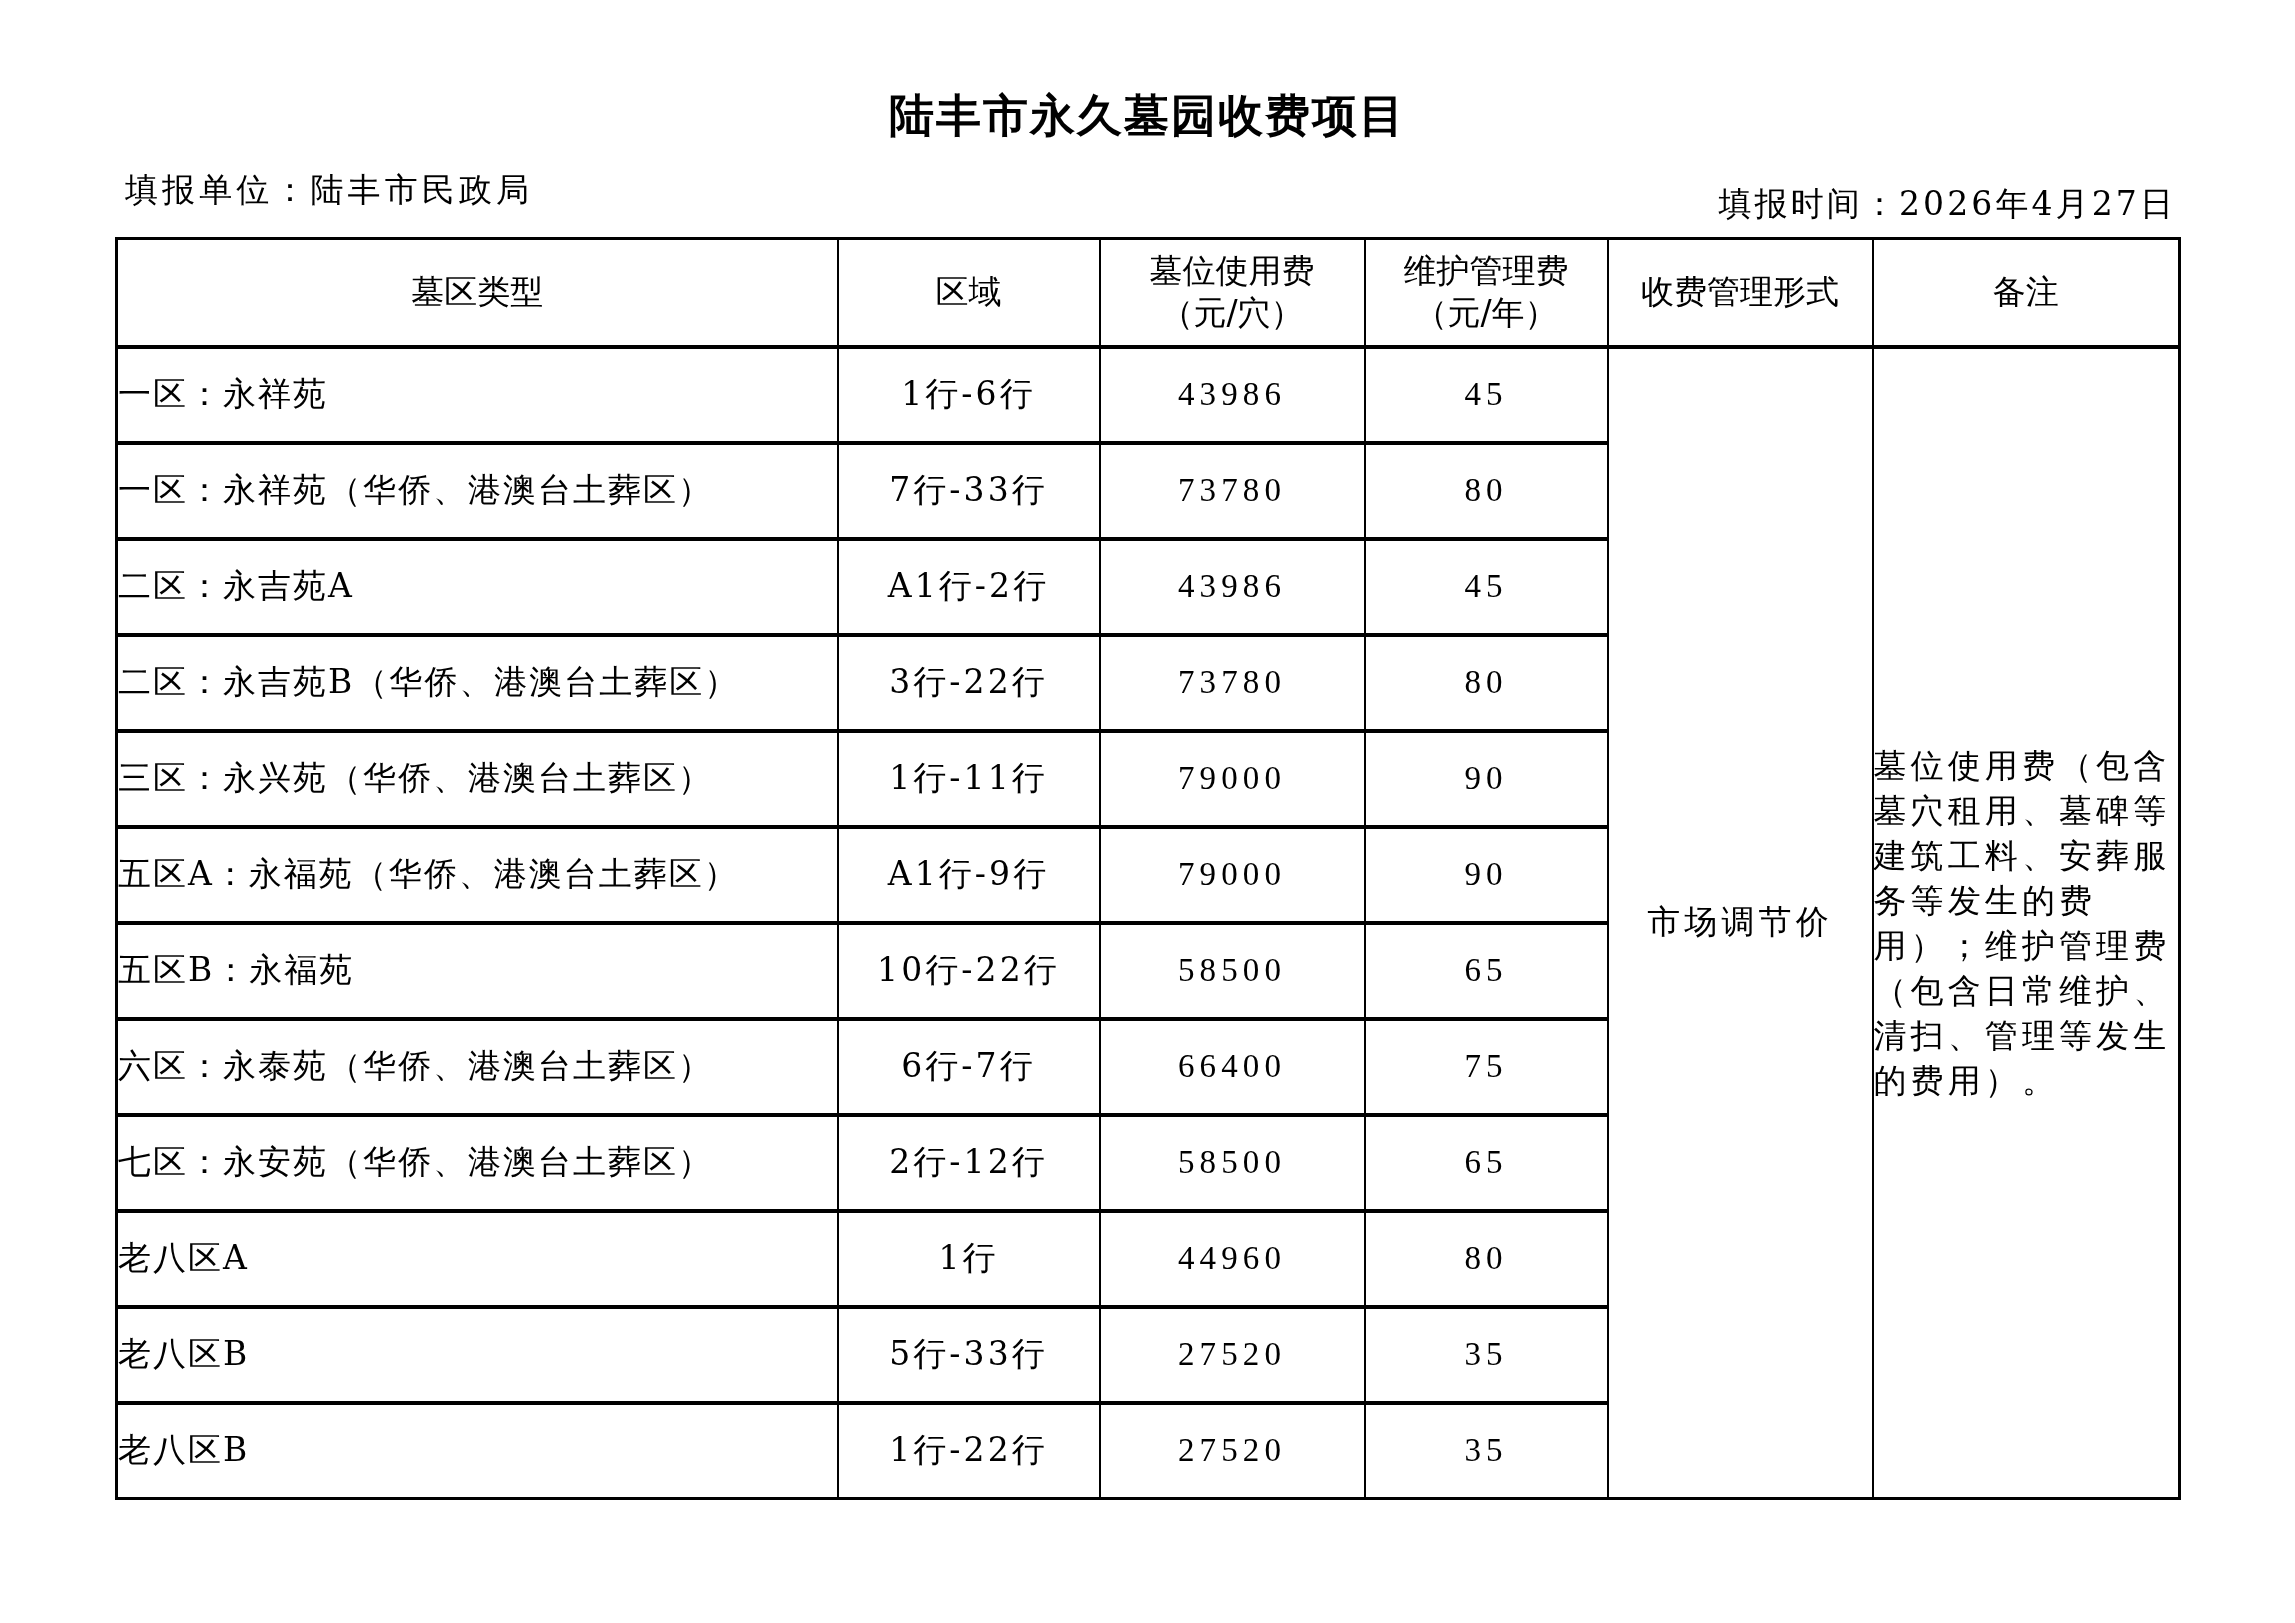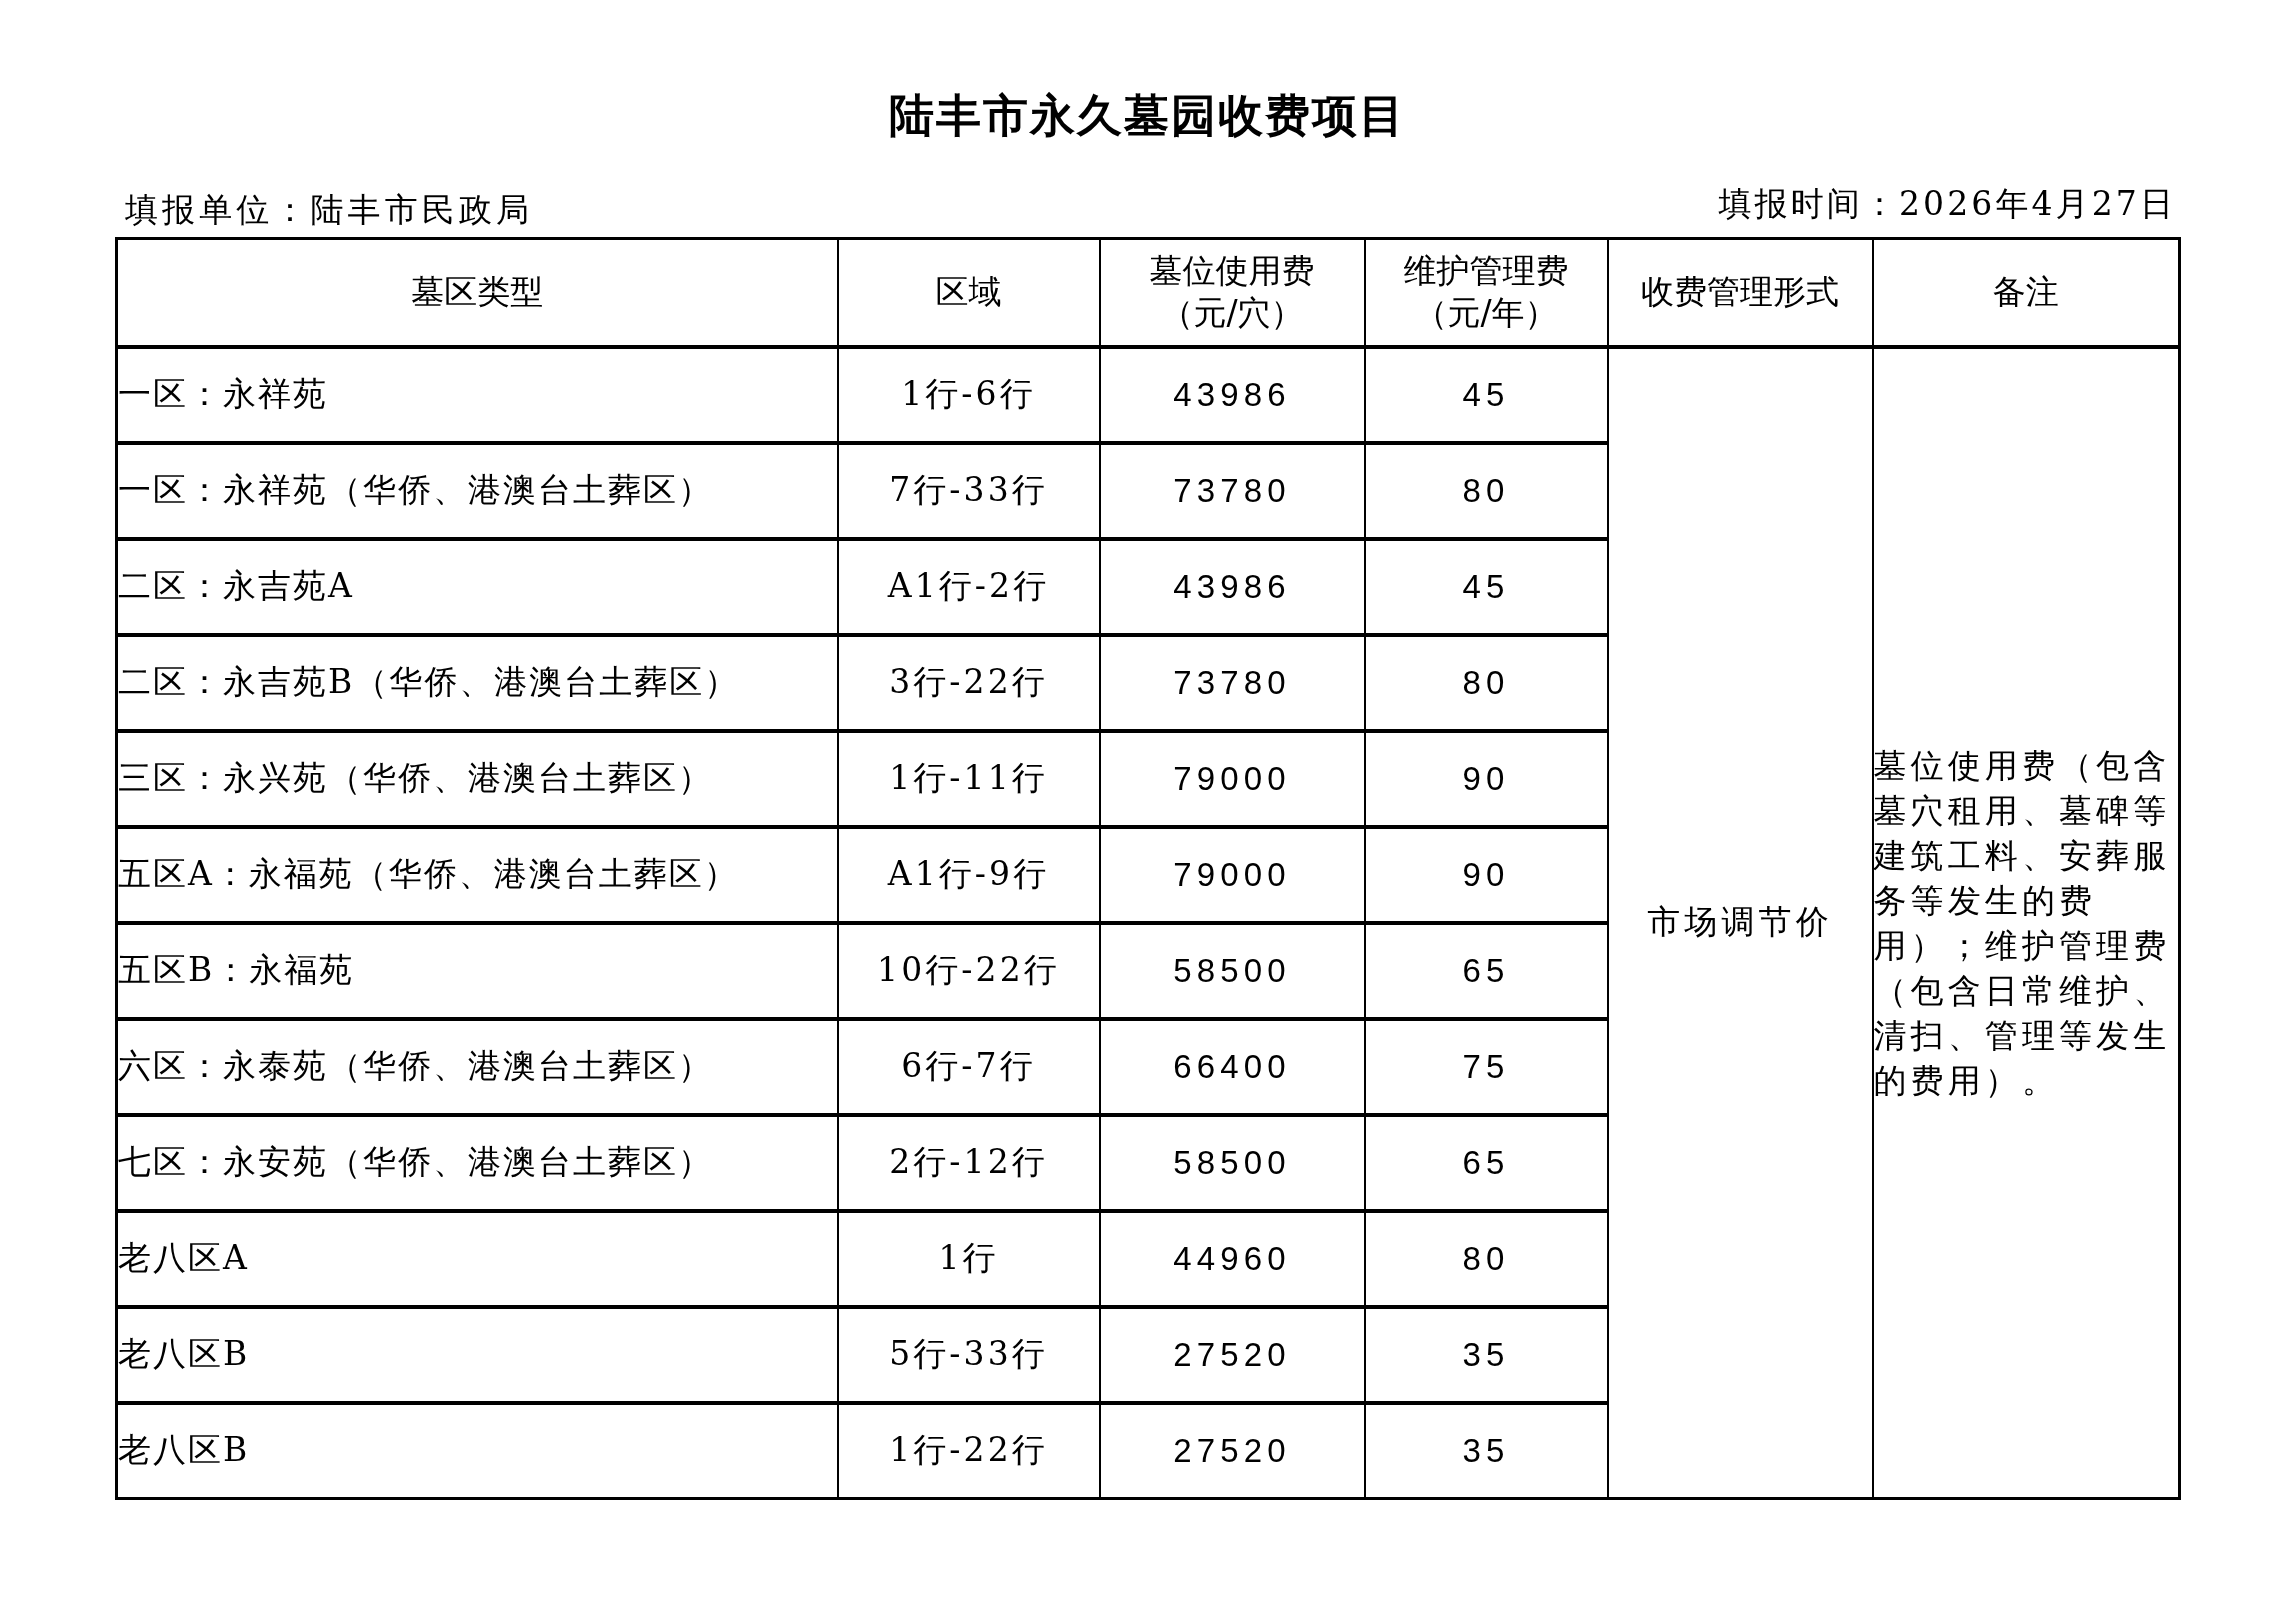--- a/index.html
+++ b/index.html
@@ -1,34 +1,34 @@
 <!DOCTYPE html>
 <html style="font-size:8.2px"><head>
 <meta charset="utf-8">
 <style>
   html, body { margin: 0; padding: 0; background: #ffffff; }
   body { width: 2295px; height: 1623px; position: relative; overflow: hidden;
          font-family: "DejaVu Serif", "Liberation Serif", serif; color: #000; }
   .title { position: absolute; left: 0; top: 77px; width: 2295px; text-align: center;
            font-family: "DejaVu Sans", "Liberation Sans", sans-serif; font-weight: bold;
            font-size: 45px; letter-spacing: 2px; line-height: 77px; }
-  .meta-left { position: absolute; left: 125px; top: 187px; font-size: 33px; line-height: 46px; letter-spacing: 4.1px; }
+  .meta-left { position: absolute; left: 125px; top: 167px; font-size: 33px; line-height: 46px; letter-spacing: 4.1px; }
   .meta-right { position: absolute; right: 119px; top: 181px; font-size: 33px; line-height: 46px; letter-spacing: 3.1px; }
   table.fees { position: absolute; left: 115px; top: 237px; width: 2063px; height: 1260px;
                border-collapse: collapse; table-layout: fixed; border: 3.6px solid #000; }
   table.fees th, table.fees td { border: 2.6px solid #000; padding: 0; vertical-align: middle; }
   table.fees th { font-family: "DejaVu Sans", "Liberation Sans", sans-serif; font-weight: normal;
                   font-size: 33px; line-height: 42px; text-align: center; }
   table.fees tr.head { height: 108px; padding-left: 20px; }
   table.fees tbody tr { height: 96px; }
   table.fees tbody tr + tr td { border-top-width: 4.1px; }
   table.fees thead tr.head th { border-bottom-width: 4.6px; }
   td.zone { text-align: left; padding-left: 11.2px; font-size: 33px; letter-spacing: 2px; white-space: nowrap; }
   td.c { text-align: center; font-size: 33px; letter-spacing: 3.1px; }
-  td.num { text-align: center; font-size: 33px; letter-spacing: 5.1px; font-family: Liberation Sans, sans-serif; }
+  td.num { text-align: center; font-size: 33px; letter-spacing: 5.1px; font-family: Liberation Serif, serif; }
   td.form { text-align: center; font-size: 33px; letter-spacing: 4.1px; }
   td.remark { text-align: left; padding: 0 7.2px 0 9.2px; font-size: 33px; line-height: 45px; letter-spacing: 4.1px; }
   col.c1 { width: 721px; } col.c2 { width: 262px; } col.c3 { width: 265px; }
   col.c4 { width: 243px; } col.c5 { width: 265px; } col.c6 { width: 307px; }
 </style>
 </head>
 <body>
 
 <div class="title">陆丰市永久墓园收费项目</div>
 

